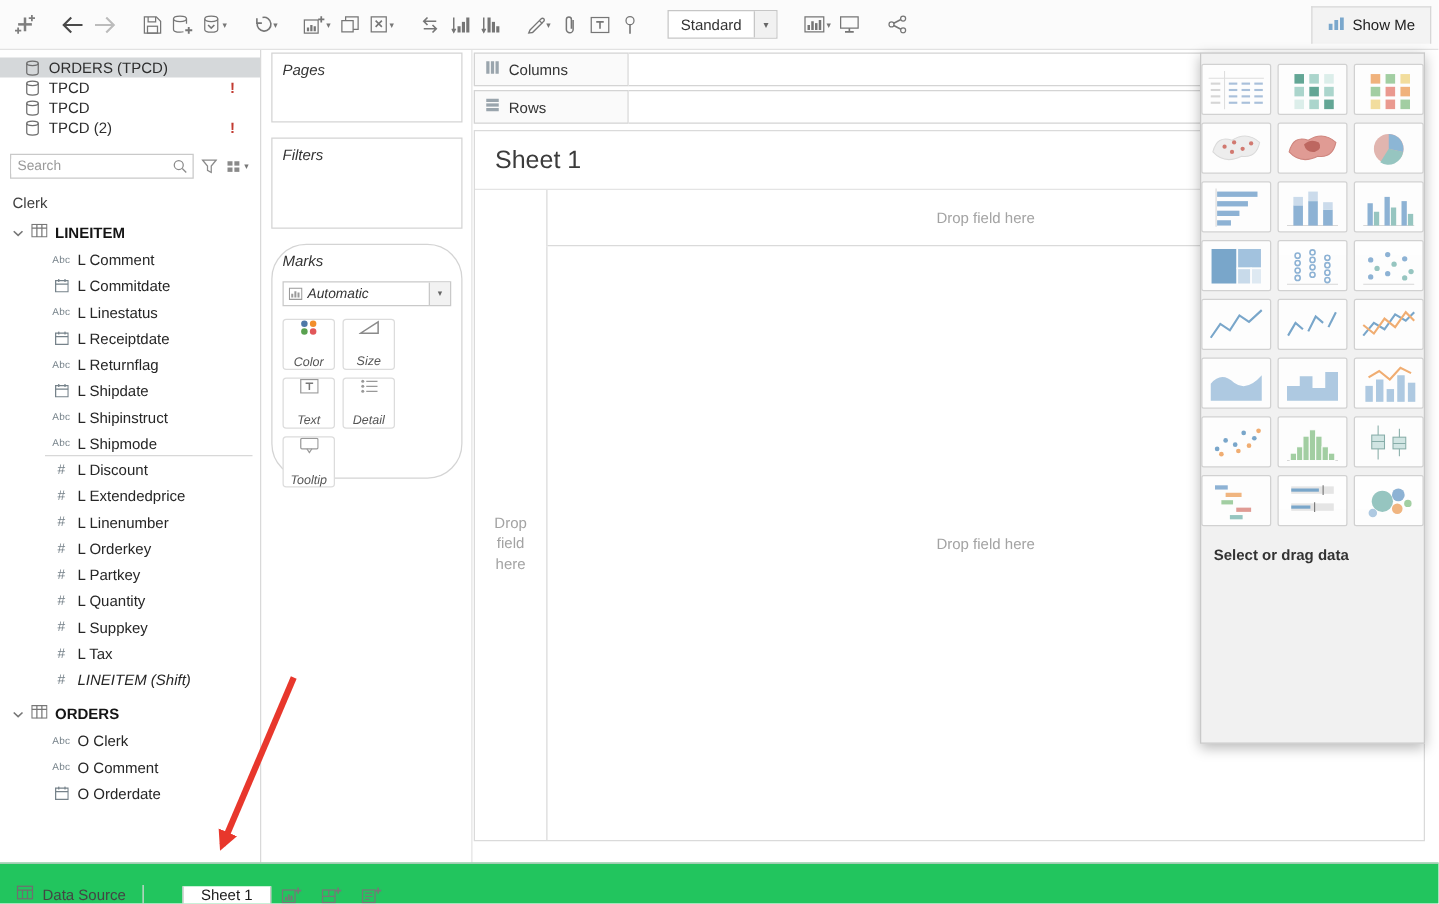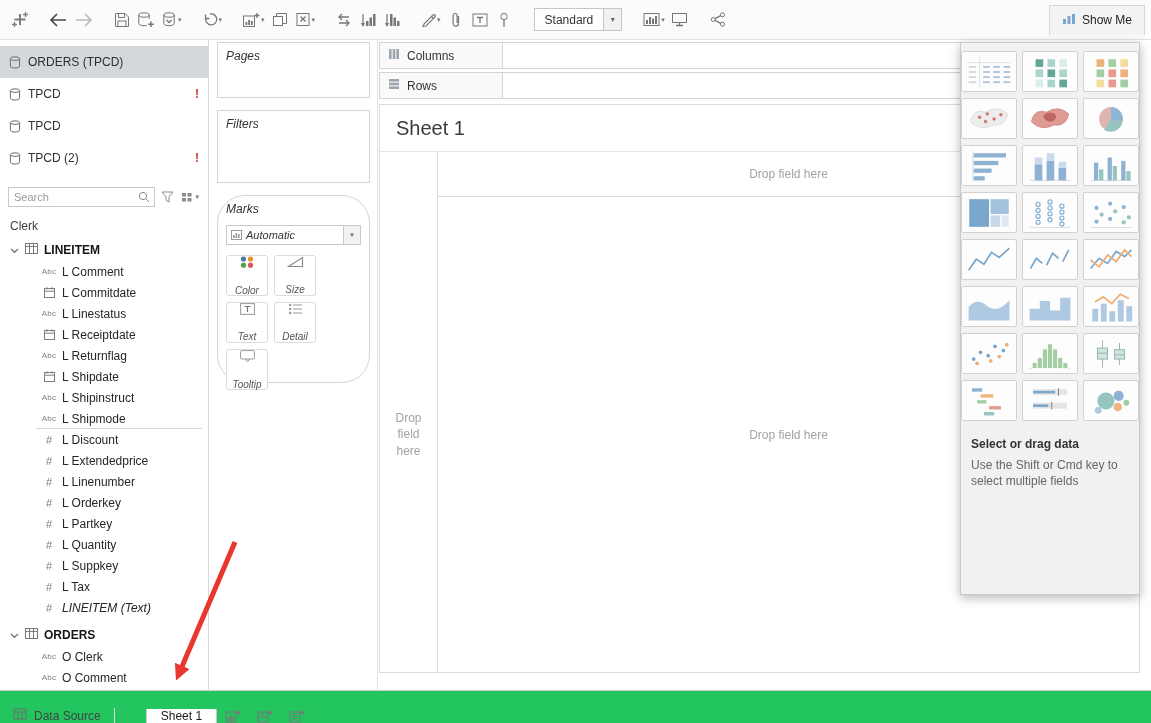--- a/index.html
+++ b/index.html
@@ -18,21 +18,21 @@
   .tb-select-caret { width:18px; height:100%; display:flex; align-items:center; justify-content:center; border-left:1px solid #c6c6c6; background:#f1f1f1; font-size:8px; color:#666; }
   .showme-btn { display:flex; align-items:center; gap:6px; height:30px; padding:0 12px; background:#f3f3f3; border:1px solid #d7d7d7; border-bottom:none; color:#222; }
 
   
   #sidebar { position:absolute; left:0; top:40px; width:209px; bottom:33px; background:#fff; border-right:1px solid #d9d9d9; overflow:hidden; }
   .side-tabs { height:27px; display:flex; align-items:stretch; background:#f0f0f0; border-bottom:1px solid #d9d9d9; }
   .side-tab { display:flex; align-items:center; padding:0 14px; color:#555; }
   .side-tab.active { background:#fff; color:#111; border-right:1px solid #d9d9d9; }
   .collapse { margin-left:auto; display:flex; align-items:center; padding:0 9px; }
   #datasource-list { margin-top:6px; }
-  .ds-row { height:32px; display:flex; align-items:center; gap:7px; padding:0 9px; }
+  .ds-row { height:16px; display:flex; align-items:center; gap:7px; padding:0 20px; }
   .ds-row.selected { background:#d5d8da; }
   .ds-icon { display:flex; align-items:center; }
   .ds-label { flex:1; white-space:nowrap; color:#2e2e2e; }
   .ds-error { color:#c23b31; font-weight:bold; }
   .search-row { display:flex; align-items:center; gap:5px; margin:13px 8px 0 8px; }
   .search-box { flex:1; height:20px; border:1px solid #c9c9c9; background:#fff; display:flex; align-items:center; padding-right:3px; }
   .search-box input { border:none; outline:none; flex:1; width:40px; font-family:inherit; font-size:11px; color:#333; padding:0 5px; }
   .search-box input::placeholder { color:#9a9a9a; }
   .side-tool { display:flex; align-items:center; padding:0 1px; }
   .tables-label { margin:12px 0 2px 10px; color:#3f3f3f; }
@@ -454,21 +454,21 @@
         <div class="field-row">
           <span class="f-icon">
             <span class="fi-num">#</span>
           </span>
           <span class="f-label">L Tax</span>
         </div>
         <div class="field-row">
           <span class="f-icon">
             <span class="fi-num">#</span>
           </span>
-          <span class="f-label italic">LINEITEM (Text)</span>
+          <span class="f-label italic">LINEITEM (Shift)</span>
         </div>
         <div class="tbl-header">
           <span><svg width="9" height="6" viewBox="0 0 9 6">
               <path d="M1 1 L4.5 4.3 L8 1" fill="none" stroke="#777" stroke-width="1.3"></path>
             </svg></span>
           <span><svg width="13" height="11" viewBox="0 0 13 11">
               <rect x="0.5" y="0.5" width="12" height="10" fill="none" stroke="#777"></rect>
               <path d="M0.5 3.4 H12.5 M4.5 0.5 V10.5 M8.5 0.5 V10.5" stroke="#777" fill="none"></path>
             </svg></span>
           <span class="tbl-name">ORDERS</span>
@@ -878,21 +878,20 @@
               <circle cx="22" cy="20" r="10" fill="#8fc2bc"></circle>
               <circle cx="37" cy="14" r="6" fill="#85add2"></circle>
               <circle cx="36" cy="27" r="5" fill="#f0b077"></circle>
               <circle cx="46" cy="22" r="3.5" fill="#9ccc9c"></circle>
               <circle cx="13" cy="31" r="4" fill="#a9c6e0"></circle>
             </g>
           </svg>
         </div>
       </div>
     <div class="showme-title">Select or drag data</div>
-    <div class="showme-hint">Use the Shift or Cmd key to select multiple fields</div>
   </div>
 
   <footer id="bottombar">
     <div class="ds-tab">
       <span><svg width="14" height="12" viewBox="0 0 14 12" fill="none" stroke="#6f6f6f">
             <rect x="1" y="1" width="12" height="10"></rect>
             <path d="M1 4 H13 M5 4 V11 M9 4 V11"></path>
           </svg></span>
       <span>Data Source</span>
     </div>

